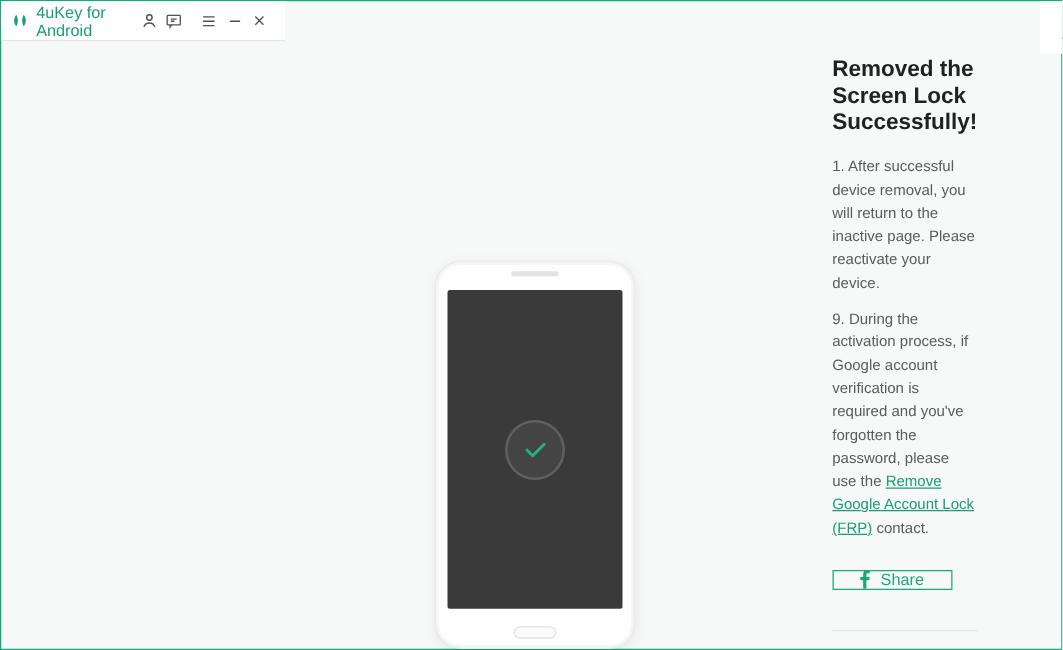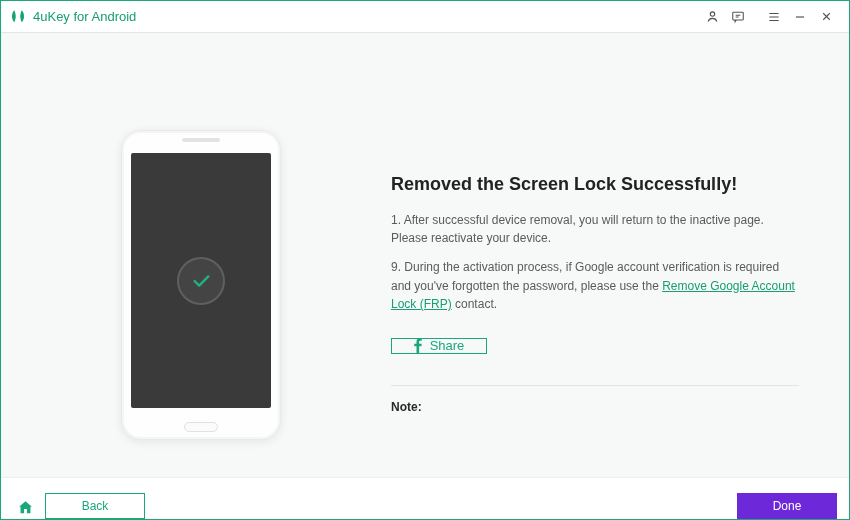--- a/index.html
+++ b/index.html
@@ -9,21 +9,20 @@
     width: 850px;
     height: 520px;
     overflow: hidden;
   }
   .window {
     width: 850px;
     height: 520px;
     border: 1px solid #1aa77c;
     background: #f7f8f8;
     display: flex;
-    flex-direction: column;
   }
   .titlebar {
     height: 32px;
     background: #ffffff;
     display: flex;
     align-items: center;
     padding: 0 10px 0 8px;
     border-bottom: 1px solid #e4e6e6;
   }
   .titlebar .title {
@@ -32,24 +31,25 @@
     font-weight: 500;
   }
   .titlebar .rspace { flex: 1; }
   .tb-btn { width: 26px; height: 26px; display:flex;align-items:center;justify-content:center; color:#515151; cursor:pointer; }
   .tb-btn svg { display:block; }
   .logo-svg { margin-right: 6px; }
 
   .content {
     flex: 1;
     display: flex;
-    align-items: center;
+    align-items: flex-end;
     padding-top: 60px;
     padding-left: 120px;
     padding-right: 50px;
+    gap: 48px;
   }
   
   .phone {
     width: 160px;
     height: 310px;
     background: #fefefe;
     border: 1px solid #e9e9e9;
     border-radius: 20px;
     box-shadow: 0 2px 10px rgba(0,0,0,0.08), 0 0 0 2px #f5f5f5 inset;
     position: relative;
@@ -179,21 +179,20 @@
       </p>
 
       <button class="share-btn">
         <svg width="8" height="15" viewBox="0 0 10 20" fill="#1aa77c">
             <path d="M6.5 20V11h3l.5-3.5H6.5V5.2c0-1 .3-1.7 1.8-1.7H10V.2C9.7.1 8.6 0 7.4 0 4.8 0 3 1.6 3 4.6v2.9H0V11h3v9h3.5z"></path>
           </svg>
         <span>Share</span>
       </button>
 
       <hr class="divider">
-      <div class="note-title">Note:</div>
     </div>
 
   </div>
 
   <div class="footer">
     <div class="home-ico">
       <svg width="17" height="17" viewBox="0 0 24 24" fill="#1aa77c">
           <path d="M12 3l9 8h-2v9h-5v-6h-4v6H5v-9H3l9-8z"></path>
         </svg>
     </div>

